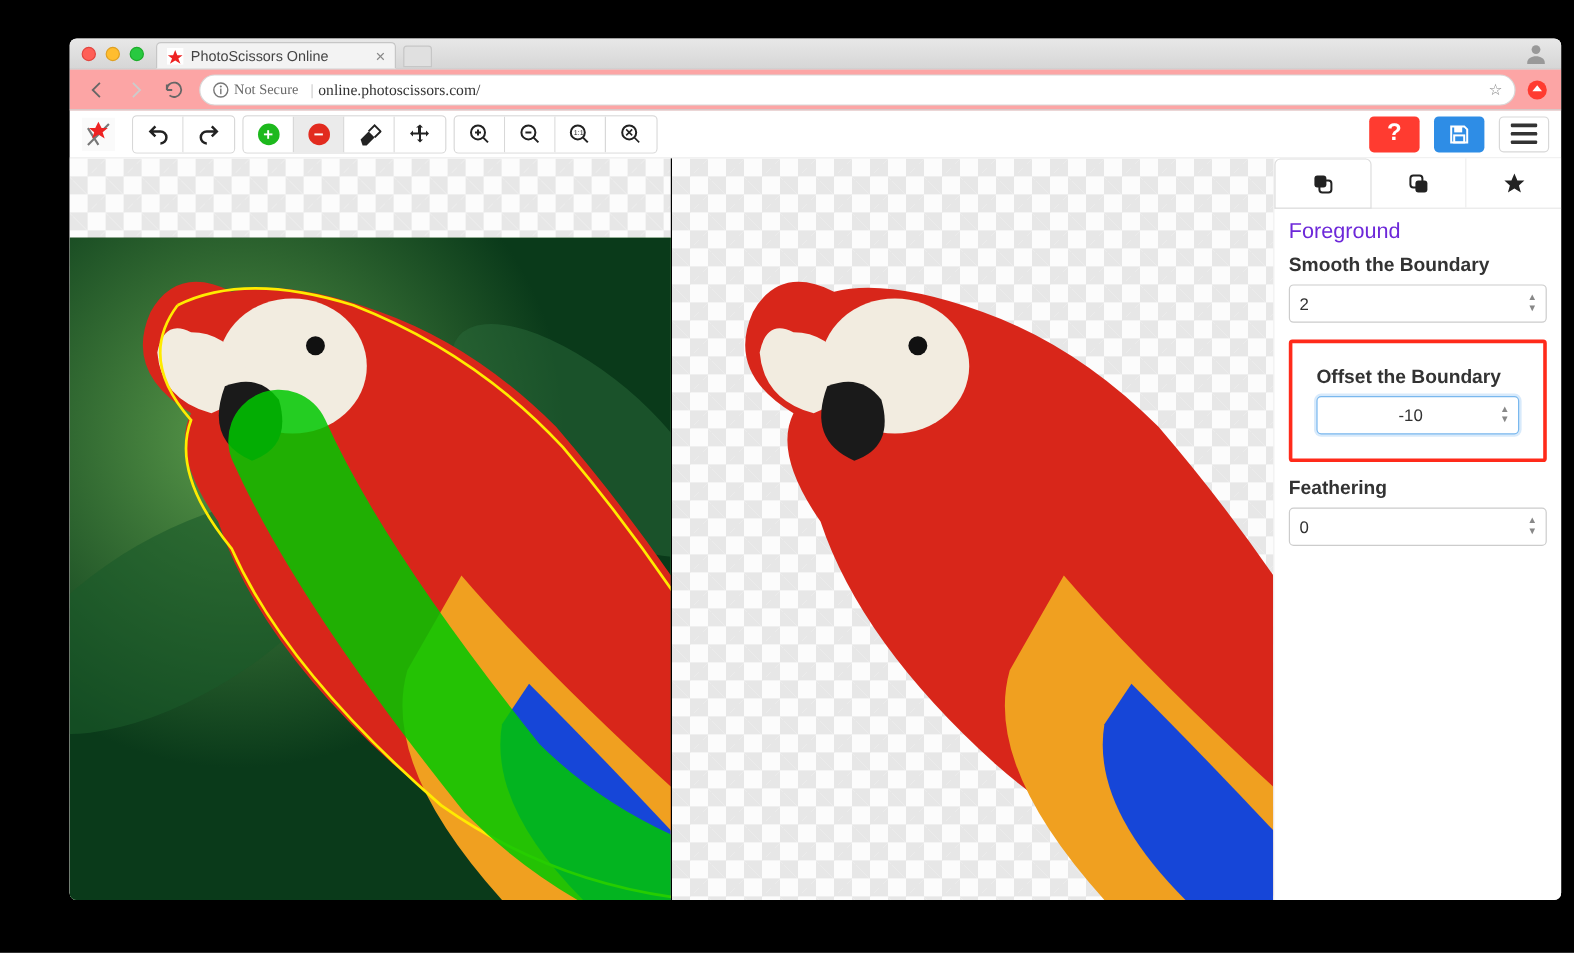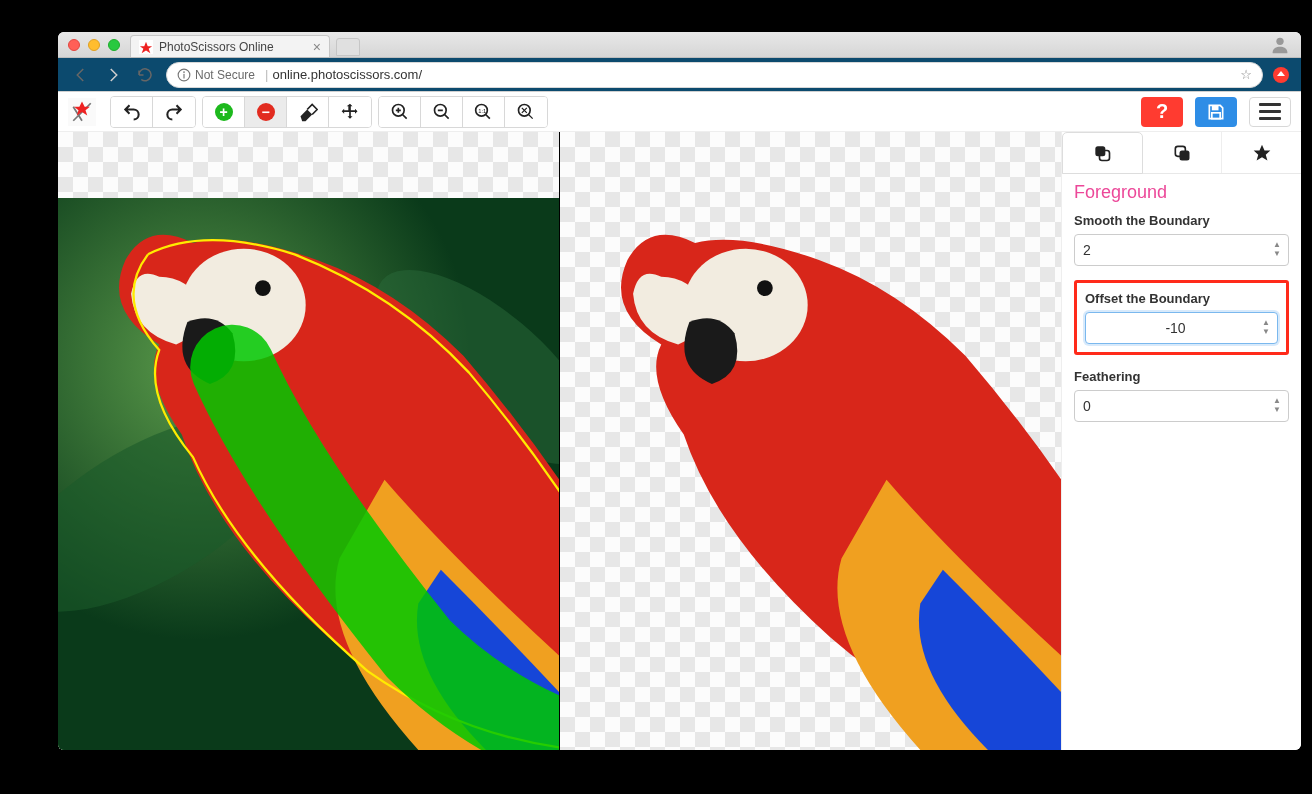--- a/index.html
+++ b/index.html
@@ -10,21 +10,21 @@
 .traffic span { width: 12px; height: 12px; border-radius: 50%; display: inline-block; }
 .tl-close { background: #ff5f57; border:1px solid #e24640;}
 .tl-min { background: #ffbd2e; border:1px solid #dfa023;}
 .tl-max { background: #28c940; border:1px solid #1dad2b;}
 .tabs-row { flex:1; height:100%; display:flex; align-items:flex-end; margin-left:10px; }
 .tab { display:flex; align-items:center; gap:6px; background:#f3f3f3; border:1px solid #c6c6c6; border-bottom:none; border-radius:4px 4px 0 0; padding:3px 8px; height:22px; font-size:12px; color:#444; min-width:200px; position:relative;}
 .tab .favicon { width:14px; height:14px; }
 .tab .close-x { margin-left:auto; font-size:14px; color:#888; cursor:pointer;}
 .newtab { width:24px; height:18px; background:#e0e0e0; border:1px solid #c6c6c6; border-radius:3px 3px 0 0; margin-left:6px; margin-bottom:1px;}
 .user-icon { margin-left:auto; width:22px; height:22px; color:#888;}
-.addrbar { height:34px; display:flex; align-items:center; gap:10px; padding:0 12px; border-bottom:1px solid #d0d0d0; background:#0c4a6e;}
+.addrbar { height:34px; display:flex; align-items:center; gap:10px; padding:0 12px; border-bottom:1px solid #d0d0d0; background:#fca5a5;font-family:Liberation Serif, serif;}
 .nav-btn { color:#777; display:flex; align-items:center; justify-content:center; width:22px; height:22px; cursor:pointer;}
 .nav-btn.disabled { color:#ccc; }
 .omnibox { flex:1; height:26px; border:1px solid #d8d8d8; border-radius:14px; display:flex; align-items:center; padding:0 10px; font-size:13px; color:#555; background:#fff;}
 .omnibox .secure { color:#6a6a6a; font-size:12px; display:flex; align-items:center; gap:4px; margin-right:6px;}
 .omnibox .url { color:#333; }
 .omnibox .star { margin-left:auto; color:#888;}
 .red-up { width:16px; height:16px; background:#ff3b30; border-radius:50%; display:flex; align-items:center;justify-content:center; color:#fff; font-size:10px;}
 .app-toolbar { height:40px; display:flex; align-items:center; padding:0 10px; gap:6px; border-bottom:1px solid #eee;}
 .logo { width:28px; height:28px; margin-right:8px;}
 .btn-group { display:flex; border:1px solid #d8d8d8; border-radius:4px; overflow:hidden; }
@@ -45,26 +45,26 @@
 .canvas-half { flex:1; position:relative; background-image: linear-gradient(45deg,#e7e7e7 25%,transparent 25%),linear-gradient(-45deg,#e7e7e7 25%,transparent 25%),linear-gradient(45deg,transparent 75%,#e7e7e7 75%),linear-gradient(-45deg,transparent 75%,#e7e7e7 75%); background-size:30px 30px; background-position:0 0,0 15px,15px -15px,-15px 0; background-color:#fcfcfc;}
 .canvas-half.left { border-right:1px solid #000;}
 .img-area { position:absolute; left:0; right:0; top:66px; bottom:0; overflow:hidden;}
 .img-area.left { background: linear-gradient(135deg,#0a3a0a,#2a6a2a,#1a5a2a);}
 .side-panel { width:240px; border-left:1px solid #eee; background:#fff; display:flex; flex-direction:column;}
 .panel-tabs { height:42px; display:flex; border-bottom:1px solid #e8e8e8;}
 .panel-tab { flex:1; display:flex; align-items:center; justify-content:center; cursor:pointer; border-right:1px solid #eee;}
 .panel-tab:last-child{border-right:none;}
 .panel-tab.active { background:#fff; border-bottom:2px solid #fff; border:1px solid #ddd; border-radius:5px 5px 0 0; margin-bottom:-1px;}
 .panel-body { padding:8px 12px; }
-.panel-title { font-size:18px; color:#ec4899; margin-bottom:10px;}
-.field-label { font-size:13px; color:#333; font-weight:bold; margin-bottom:6px; display:block;}
+.panel-title { font-size:18px; color:#6d28d9; margin-bottom:10px;}
+.field-label { font-size:16px; color:#333; font-weight:bold; margin-bottom:6px; display:block;}
 .num-input { width:100%; height:32px; border:1px solid #ccc; border-radius:4px; padding:0 20px 0 8px; font-size:14px; color:#333; background:#fff; position:relative;}
 .input-wrap { position:relative; margin-bottom:14px;}
 .spinner-arrows { position:absolute; right:6px; top:6px; width:10px; height:18px; color:#888; font-size:8px; display:flex; flex-direction:column; justify-content:space-between;}
-.highlight-box { border:3px solid #ff2a1a; border-radius:3px; padding:8px; margin-bottom:14px;}
+.highlight-box { border:3px solid #ff2a1a; border-radius:3px; padding:20px; margin-bottom:14px;}
 .highlight-box .num-input { border-color:#7ab8ee; box-shadow:0 0 0 2px rgba(100,170,240,0.25);text-align:center;}
 </style>
 </head>
 <body>
 
 <div class="window">
   <div class="titlebar">
     <div class="traffic">
       <span class="tl-close"></span>
       <span class="tl-min"></span>

